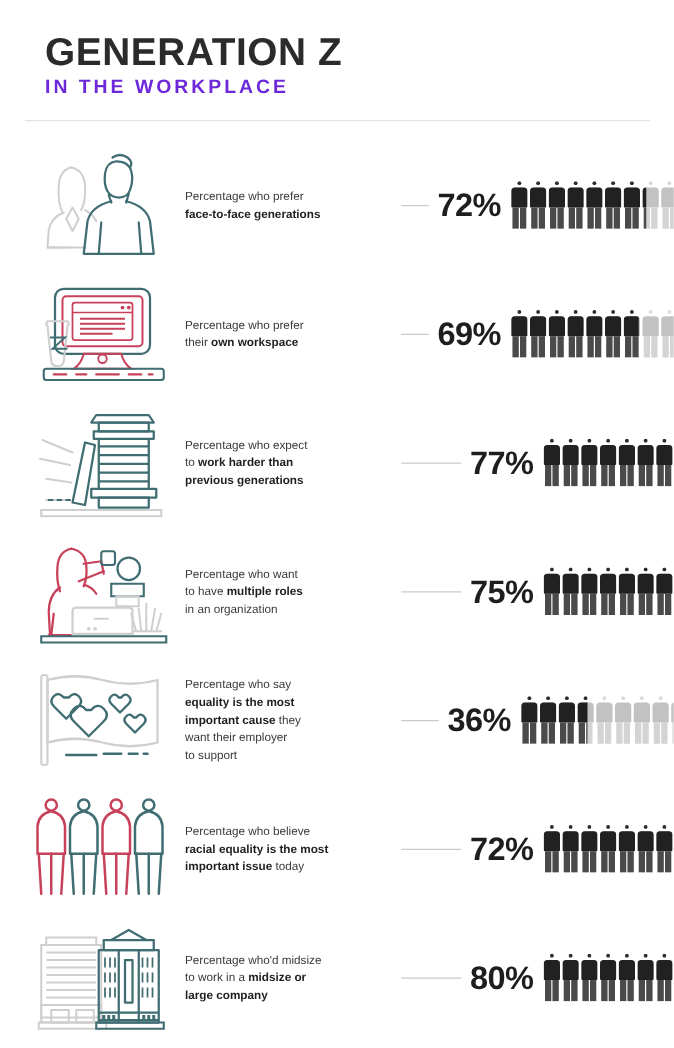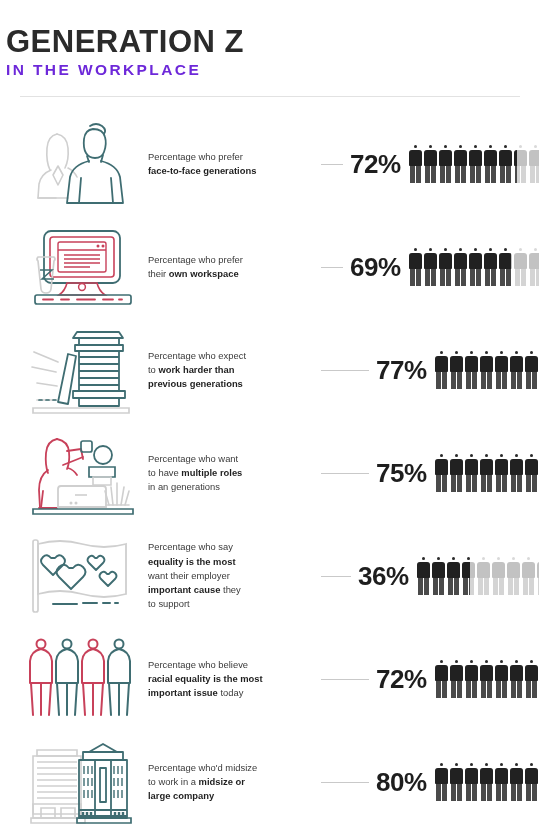--- a/index.html
+++ b/index.html
@@ -11,21 +11,21 @@
     width: 539px;
     height: 838px;
     font-family: "Liberation Sans", sans-serif;
     color: #2b2b2b;
     overflow: hidden;
     position: relative;
   }
 
   
   .header {
-    padding: 26px 0 0 6px;
+    padding: 26px 0 0 36px;
   }
   .title-main {
     font-size: 31px;
     font-weight: bold;
     letter-spacing: 0.5px;
     color: #2b2b2b;
     line-height: 1.0;
     margin: 0;
     text-transform: uppercase;
   }
@@ -727,21 +727,21 @@
     <g fill="none" stroke="#cfcfcf" stroke-width="1.6" stroke-linecap="round">
       <path d="M86 76 l-2 -18 M90 76 l0 -22 M94 76 l3 -18 M82 76 l-4 -14 M98 76 l4 -14"></path>
       <path d="M80 76 h22"></path>
     </g>
     <path d="M6 80 h100 v5 h-100 z" fill="none" stroke="#3f6d72" stroke-width="1.7"></path>
    </svg>
       </div>
       <div class="row-label">
         <div>Percentage who want</div>
         <div>to have <b>multiple roles</b></div>
-        <div>in an generations</div>
+        <div>in an organization</div>
       </div>
       <div class="row-connector" style="width: 48px;"></div>
       <div class="row-pct">75%</div>
       <div class="row-picto">
         <div class="person">
           <div class="layer">
             <div class="fig base">
        <span class="head"></span>
               <span class="torso"></span>
        <span class="leg-l"></span>
@@ -893,22 +893,22 @@
       <path d="M80 42 q-3 -4 -6 -1 q-3 3 0 6 l7 7 l7 -7 q3 -3 0 -6 q-3 -3 -6 1 z"></path>
     </g>
     <g stroke="#3f6d72" stroke-width="2" stroke-linecap="round">
       <path d="M26 72 h24 M56 71 h14 M76 71 h7 M88 71 h3"></path>
     </g>
    </svg>
       </div>
       <div class="row-label">
         <div>Percentage who say</div>
         <div><b>equality is the most</b></div>
+        <div><b>important cause</b> they</div>
         <div>want their employer</div>
-        <div><b>important cause</b> they</div>
         <div>to support</div>
       </div>
       <div class="row-connector" style="width: 30px;"></div>
       <div class="row-pct">36%</div>
       <div class="row-picto">
         <div class="person">
           <div class="layer">
             <div class="fig base">
        <span class="head"></span>
               <span class="torso"></span>

